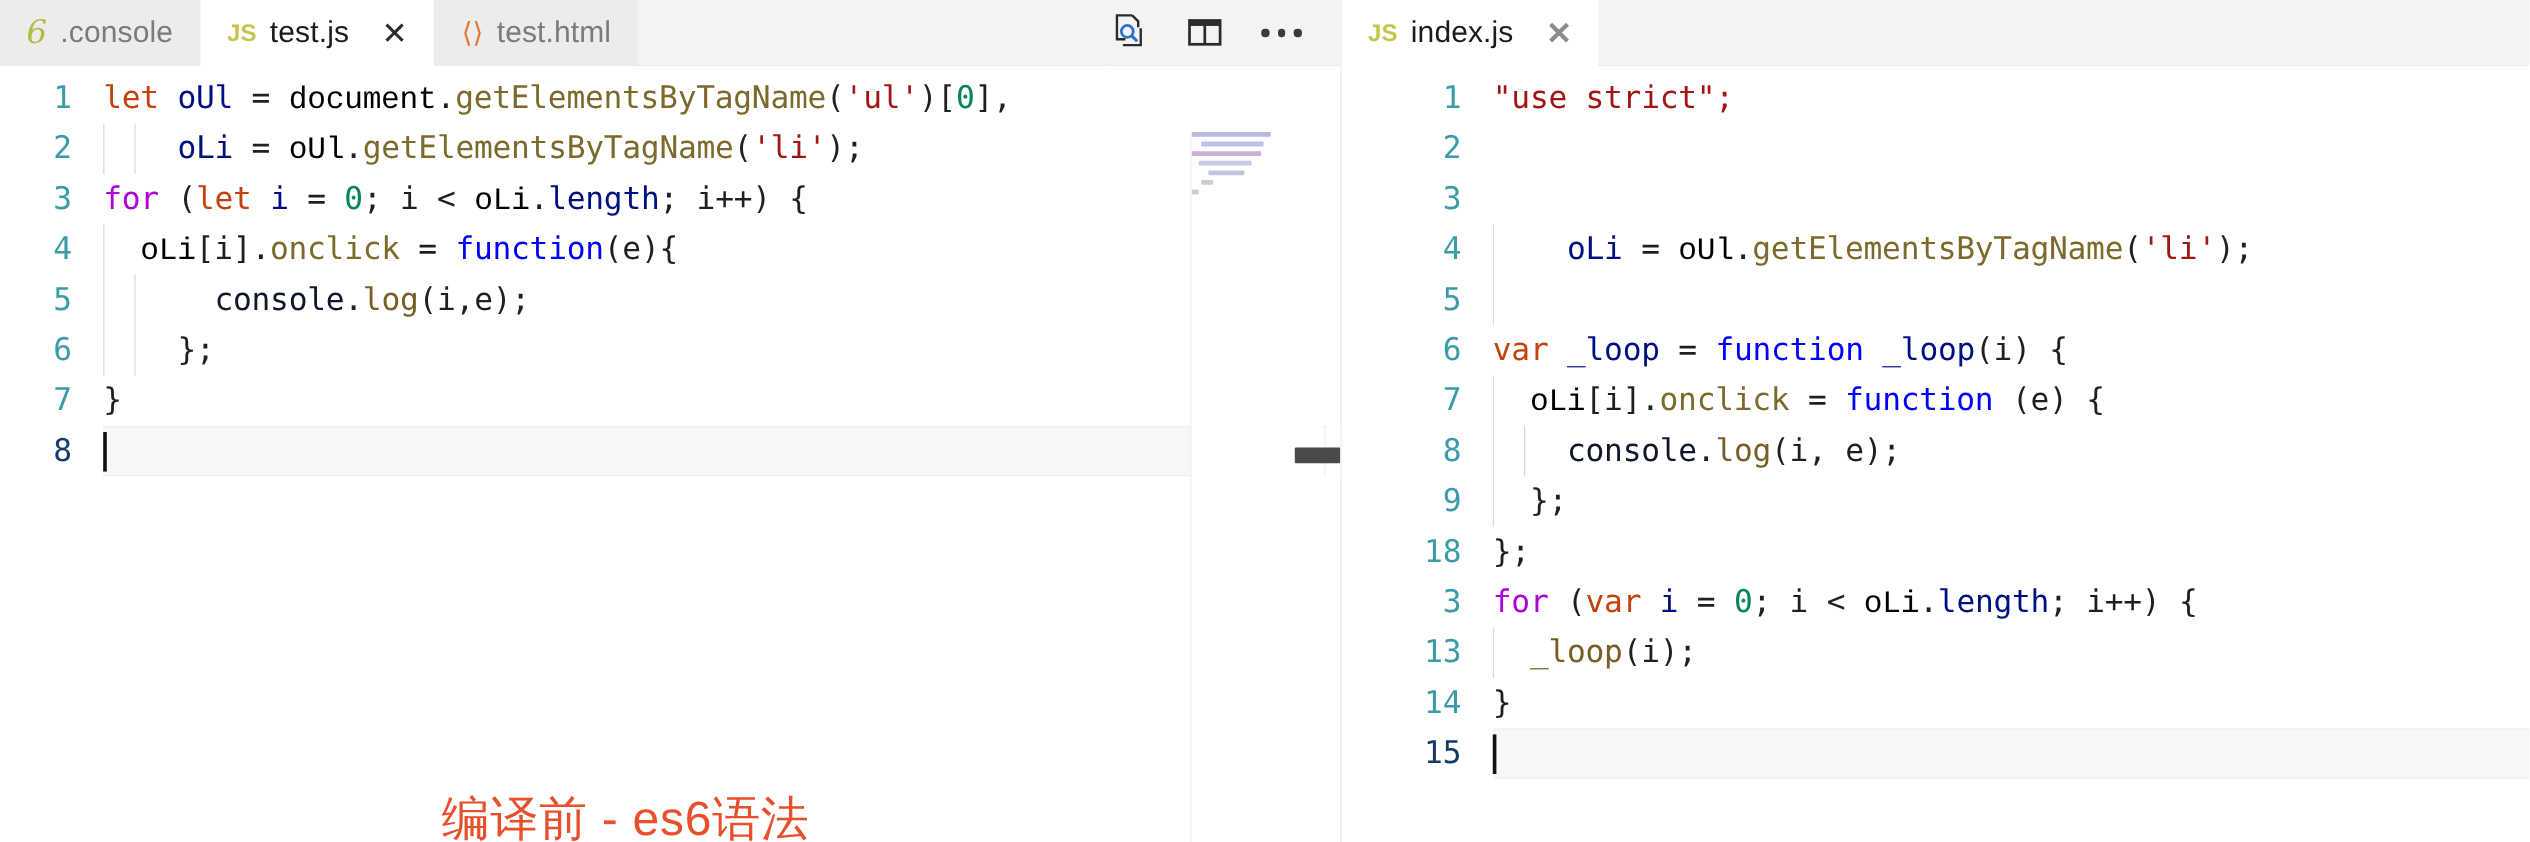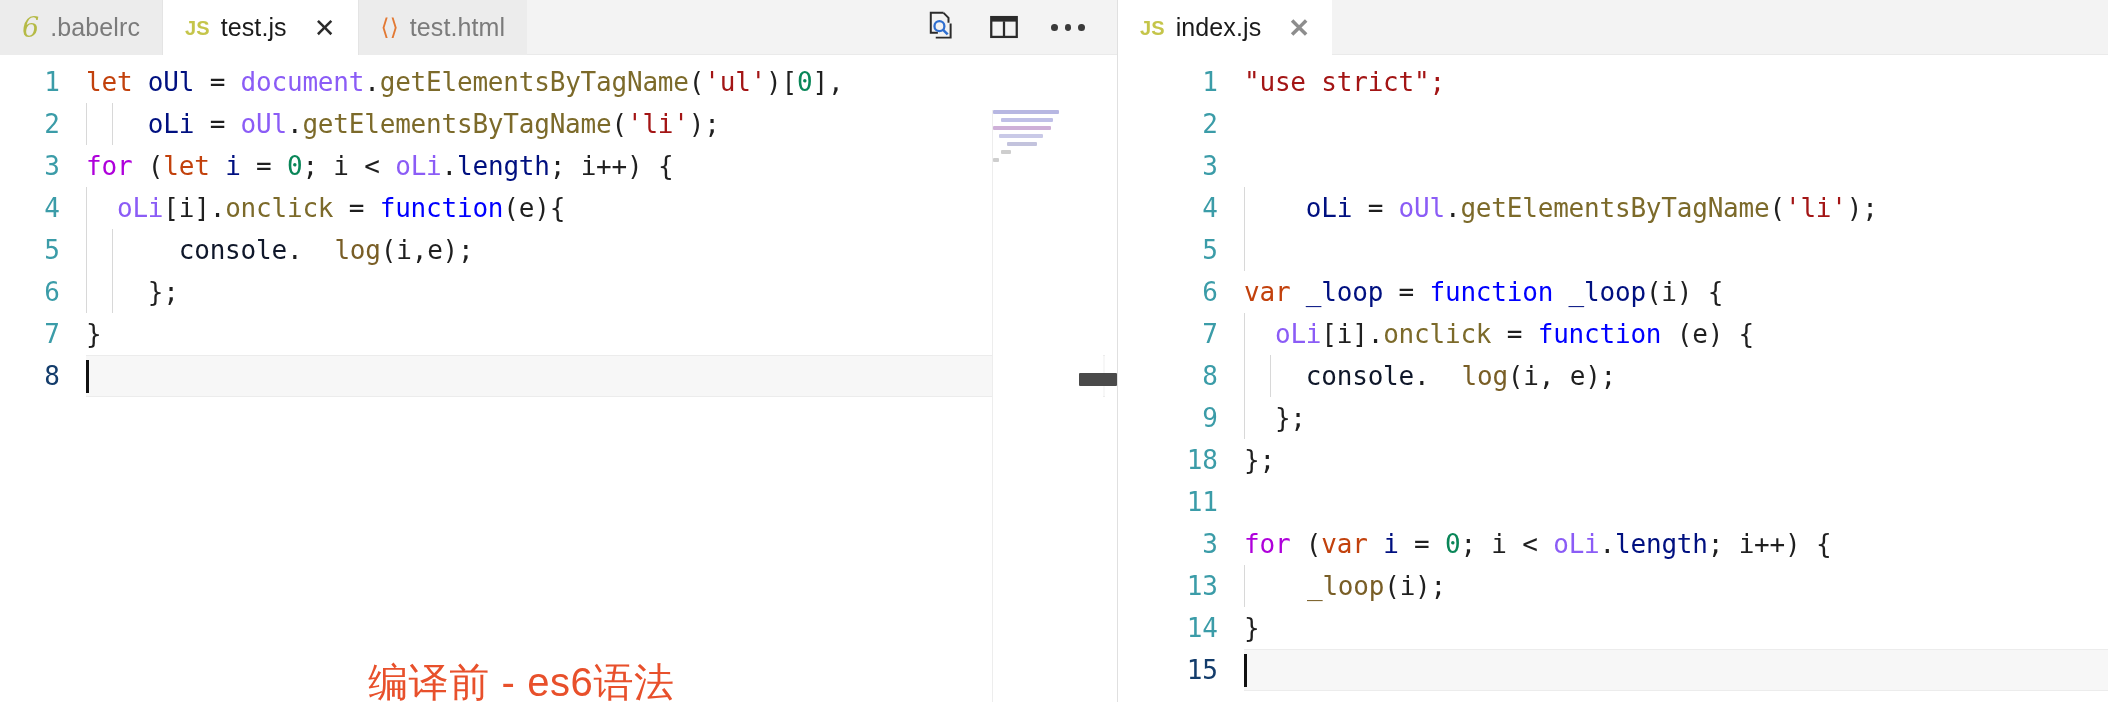--- a/index.html
+++ b/index.html
@@ -67,23 +67,23 @@
     font-size: 26px; white-space: pre; color: #1f1f1f;
     letter-spacing: -0.2px;
   }
   
   .guide { position: absolute; top: 0; width: 1px; height: 42px; background: #d8d8d8; }
 
   
   .k-let   { color: #c2410c; }
   .k-for   { color: #af00db; }
   .k-func  { color: #0000ff; }
-  .obj     { color: #8b5cf6; }
+  .obj     { color: #000000; font-family: Liberation Mono, monospace; }
   .prop    { color: #7c6a2a; }
-  .func    { color: #795e26; margin-left: 32px; }
+  .func    { color: #795e26; }
   .str     { color: #a31515; }
   .num     { color: #098658; }
   .punc    { color: #1f1f1f; }
   .console { color: #0f172a; }
   .varname { color: #001080; }
 
   
   .caret { position: absolute; left: 0; top: 5px; width: 3px; height: 33px; background: #111; }
 
   
@@ -115,21 +115,21 @@
 </head>
 <body>
 
 <div id="app">
 
   <div class="group" id="group-left">
 
     <div class="tabbar">
       <div class="tab">
         <span class="tab-icon icon-babel">6</span>
-        <span class="tab-label">.babelrc</span>
+        <span class="tab-label">.console</span>
       </div>
       <div class="tab active">
         <span class="tab-icon icon-js">JS</span>
         <span class="tab-label">test.js</span>
         <span class="tab-close">✕</span>
       </div>
       <div class="tab">
         <span class="tab-icon icon-html">⟨⟩</span>
         <span class="tab-label">test.html</span>
       </div>
@@ -273,24 +273,20 @@
           </div>
           <div class="row">
             <div class="ln">9</div>
             <div class="code"><span class="guide" style="left: 0px;"></span><span class="punc">  };</span></div>
           </div>
           <div class="row">
             <div class="ln">18</div>
             <div class="code"><span class="punc">};</span></div>
           </div>
           <div class="row">
-            <div class="ln">11</div>
-            <div class="code"></div>
-          </div>
-          <div class="row">
             <div class="ln">3</div>
             <div class="code"><span class="k-for">for</span><span class="punc"> (</span><span class="k-let">var</span><span class="varname"> i </span><span class="punc">= </span><span class="num">0</span><span class="punc">; i &lt; </span><span class="obj">oLi</span><span class="punc">.</span><span class="varname">length</span><span class="punc">; i++) {</span></div>
           </div>
           <div class="row">
             <div class="ln">13</div>
             <div class="code"><span class="guide" style="left: 0px;"></span><span class="punc">  </span><span class="func">_loop</span><span class="punc">(i);</span></div>
           </div>
           <div class="row">
             <div class="ln">14</div>
             <div class="code"><span class="punc">}</span></div>

